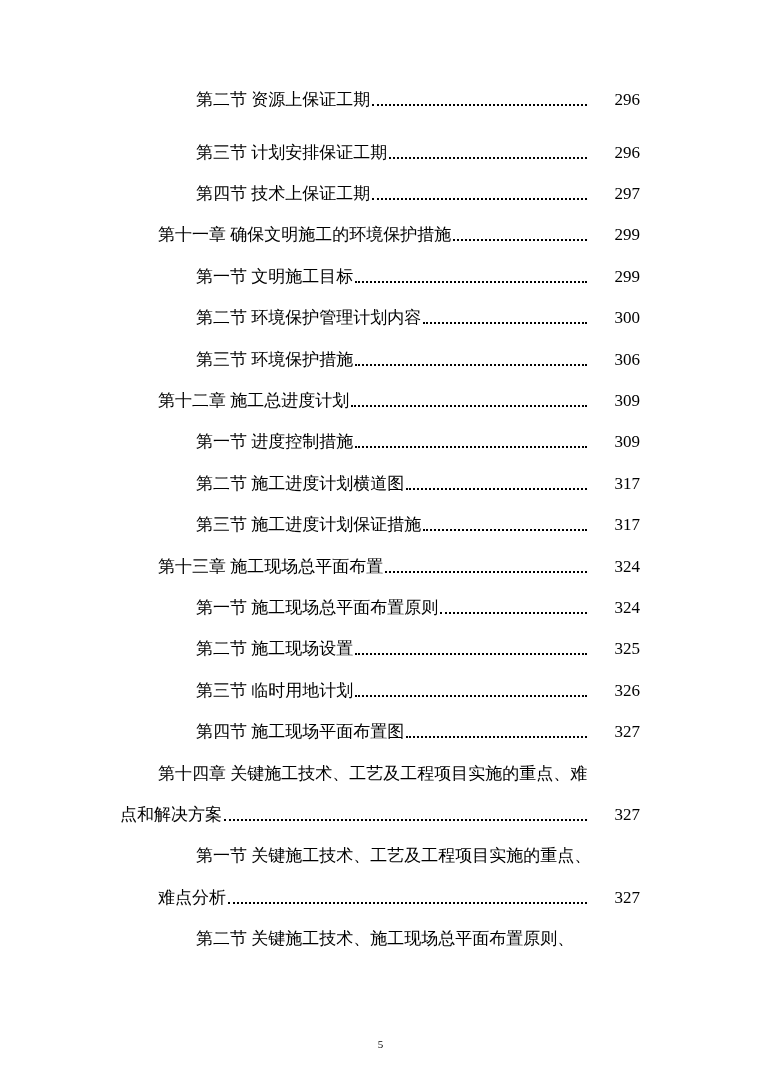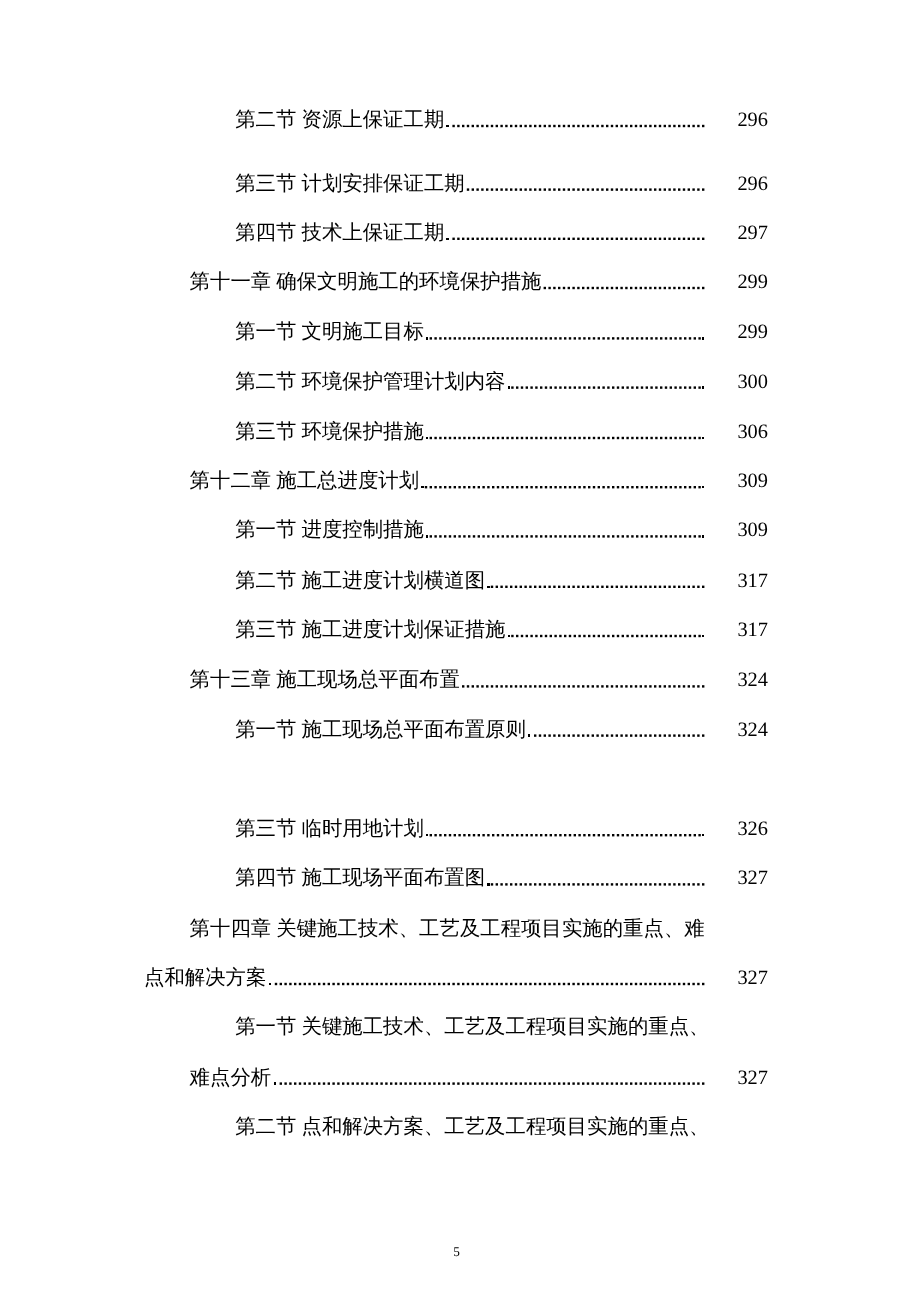--- a/index.html
+++ b/index.html
@@ -91,20 +91,25 @@
     <span class="leader"></span>
     <span class="page-num">324</span>
   </div>
 
   <div class="toc-line" style="left:196px; width:444px; top:595px;">
     <span class="title">第一节 施工现场总平面布置原则</span>
     <span class="leader"></span>
     <span class="page-num">324</span>
   </div>
 
+  <div class="toc-line" style="left:196px; width:444px; top:636px;">
+    <span class="title">第二节 施工现场设置</span>
+    <span class="leader"></span>
+    <span class="page-num">325</span>
+  </div>
 
   <div class="toc-line" style="left:196px; width:444px; top:678px;justify-content:space-between;">
     <span class="title">第三节 临时用地计划</span>
     <span class="leader"></span>
     <span class="page-num">326</span>
   </div>
 
   <div class="toc-line" style="left:196px; width:444px; top:719px;">
     <span class="title">第四节 施工现场平面布置图</span>
     <span class="leader"></span>
@@ -127,18 +132,18 @@
 
   </div>
 
   <div class="toc-line" style="left:158px; width:482px; top:885px;">
     <span class="title">难点分析</span>
     <span class="leader"></span>
     <span class="page-num">327</span>
   </div>
 
   <div class="toc-line plain" style="left:196px; width:444px; top:926px;">
-    <span class="title">第二节 点和解决方案、工艺及工程项目实施的重点、</span>
+    <span class="title">第二节 关键施工技术、施工现场总平面布置原则、</span>
 
   </div>
 
   <div class="page-footer">5</div>
 </div>
 
 </body></html>

